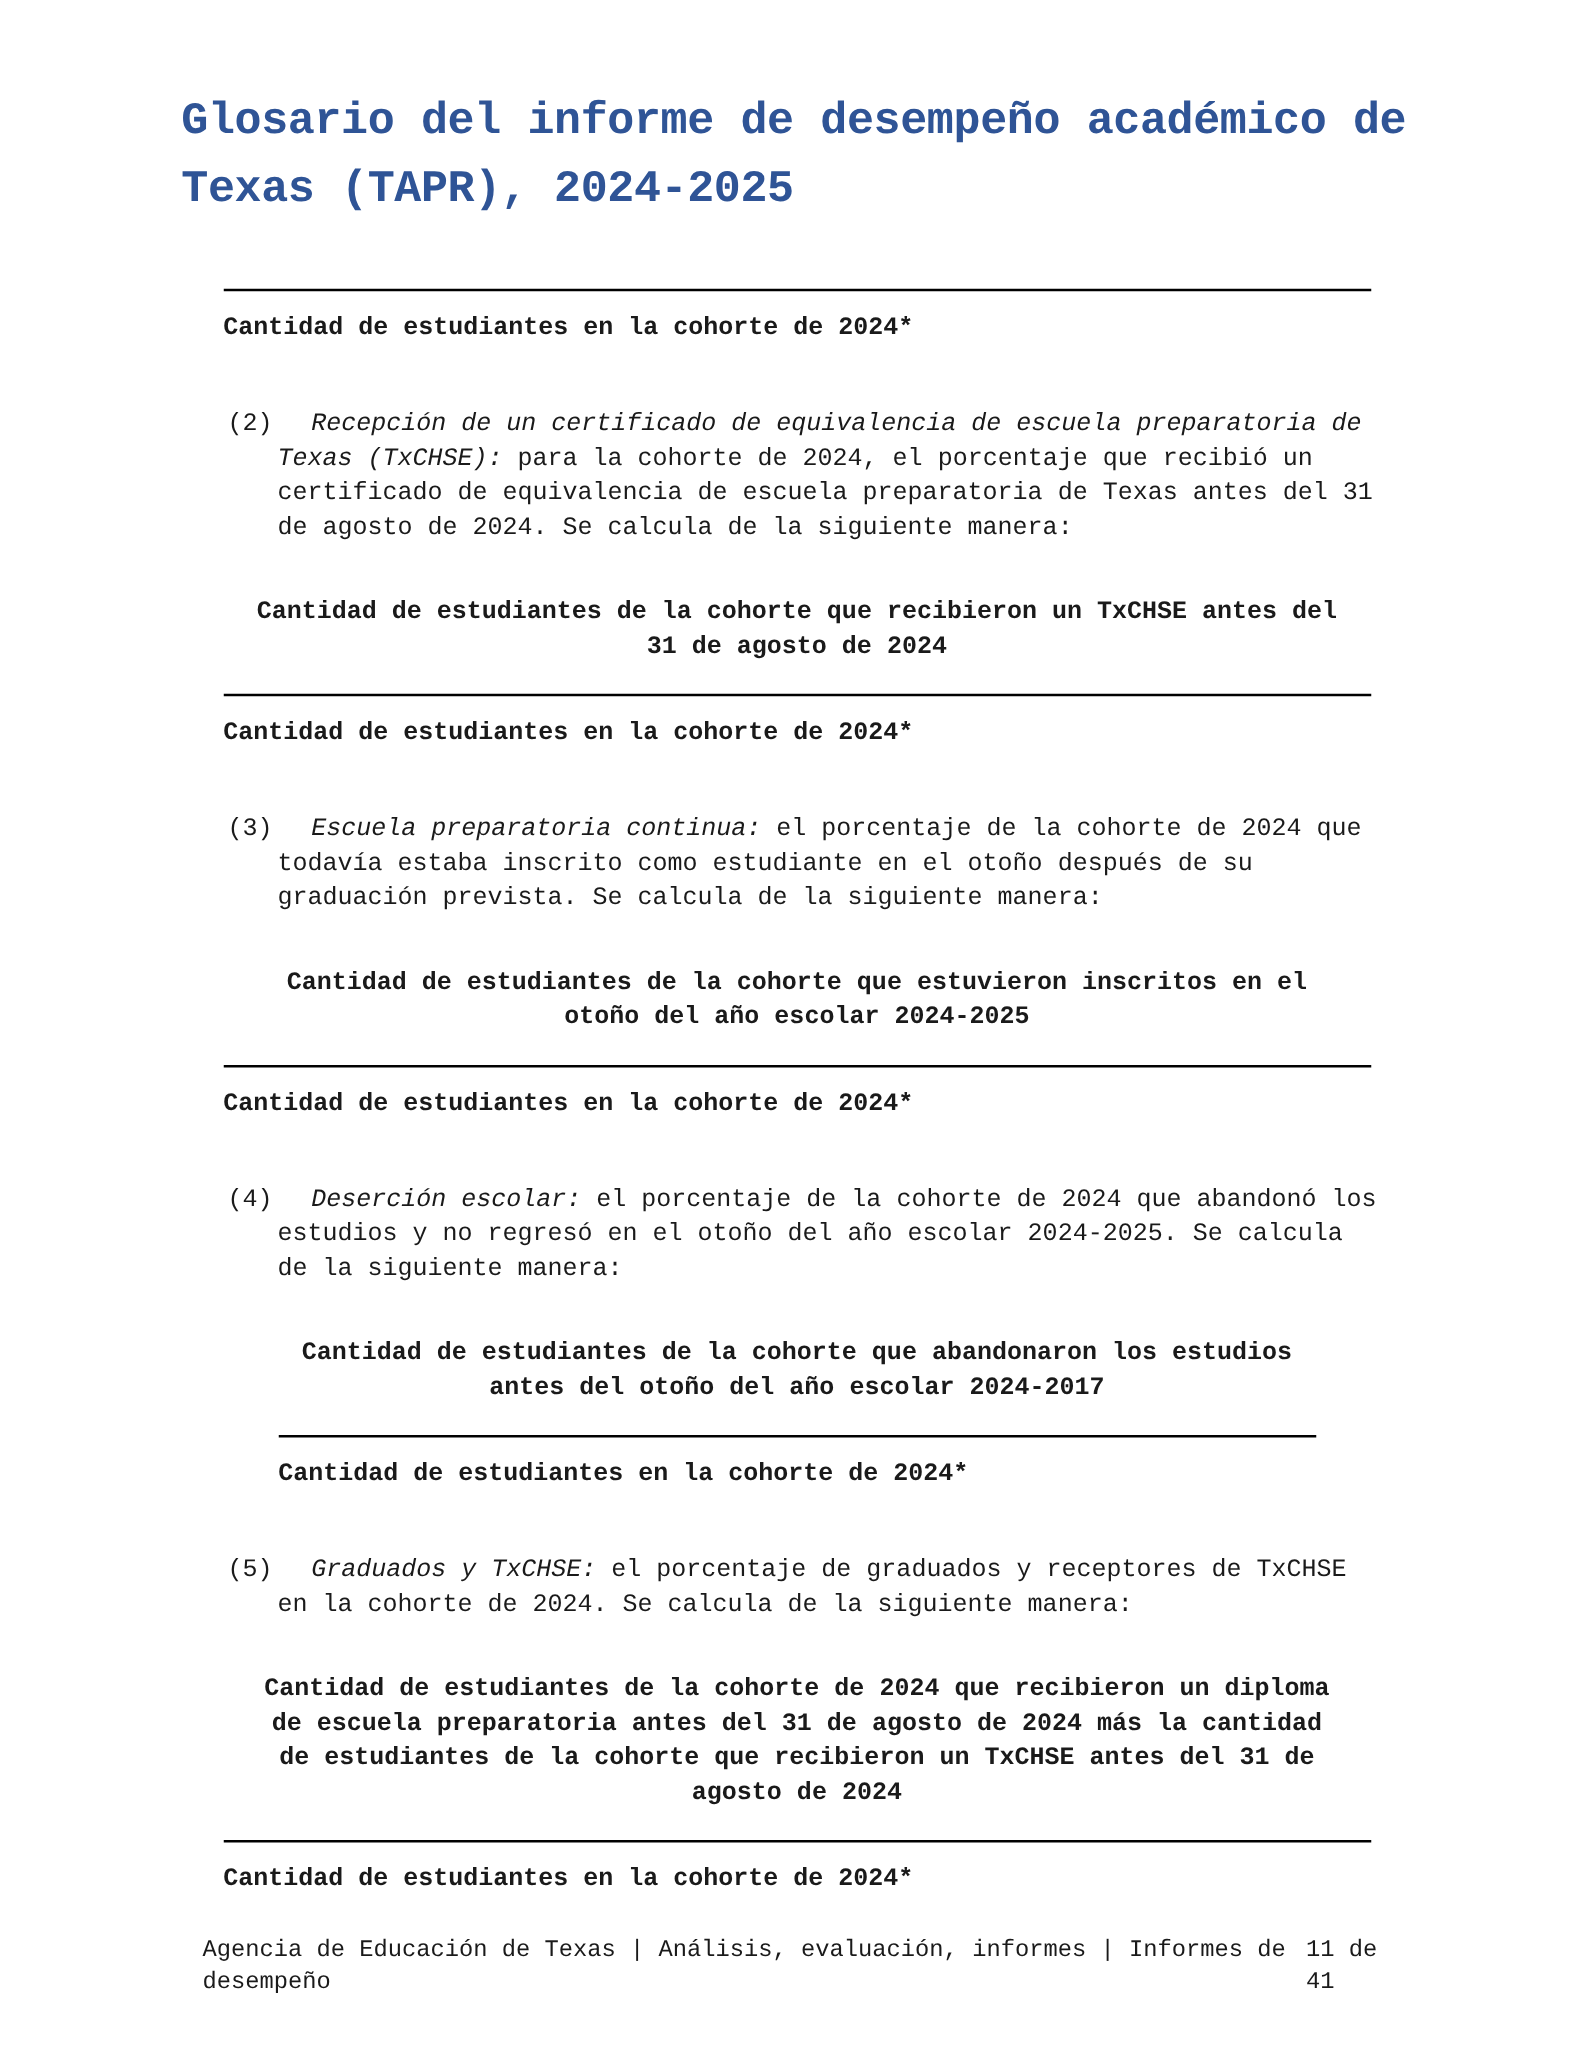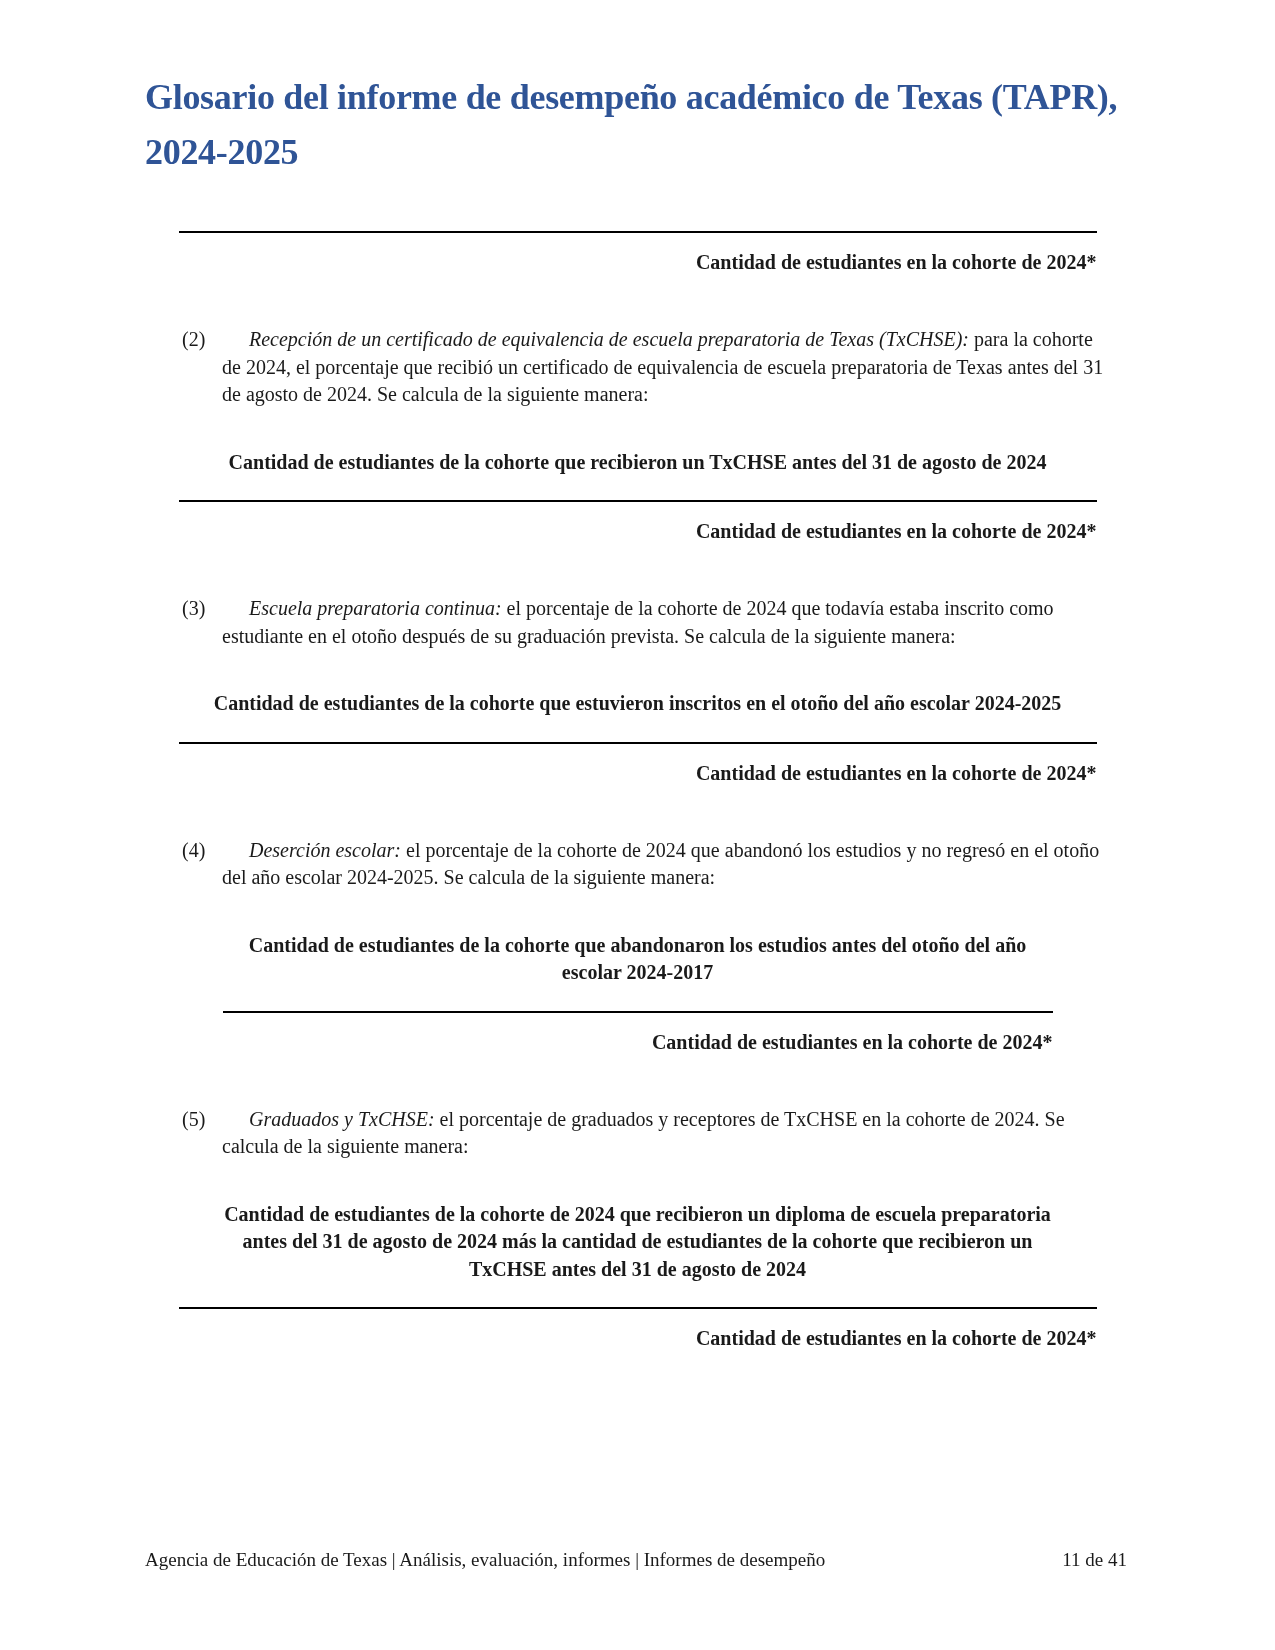--- a/index.html
+++ b/index.html
@@ -7,41 +7,41 @@
     margin: 0;
     padding: 0;
     background: #ffffff;
   }
   .page {
     position: relative;
     width: 1275px;
     height: 1628px;
     margin: 0 auto;
     background: #ffffff;
-    font-family: Liberation Serif, serif;
+    font-family: Liberation Mono, monospace;
     color: #1a1a1a;
     overflow: hidden;
   }
   
   .doc-title {
     margin: 70px 145px 0 145px;
     font-size: 36px;
     line-height: 1.52;
     font-weight: 700;
     letter-spacing: -0.3px;
   }
   
   .carryover {
     width: 918px;
     margin: 52px auto 0 auto;
     border-top: 2px solid #000000;
   }
   .den-line {
     padding-top: 16px;
-    text-align: right;
+    text-align: left;
     font-size: 20px;
     font-weight: 700;
     line-height: 1.35;
   }
   
   .entry {
     margin-top: 50px;
   }
   .item-row {
     display: flex;
@@ -79,21 +79,21 @@
     margin: 12px auto;
   }
   .entry-2 .numerator span { max-width: 878px; }
   .entry-3 .numerator span { max-width: 880px; }
   .entry-4 .fraction       { width: 830px; }
   .entry-4 .numerator span { max-width: 820px; }
   .entry-5 .numerator span { max-width: 872px; }
   
   .footer {
     position: absolute;
-    left: 145px;
+    left: 162px;
     right: 148px;
     top: 1548px;
     display: flex;
     justify-content: space-between;
     align-items: baseline;
     font-size: 19px;
     line-height: 1.3;
   }
 </style>
 </head>

